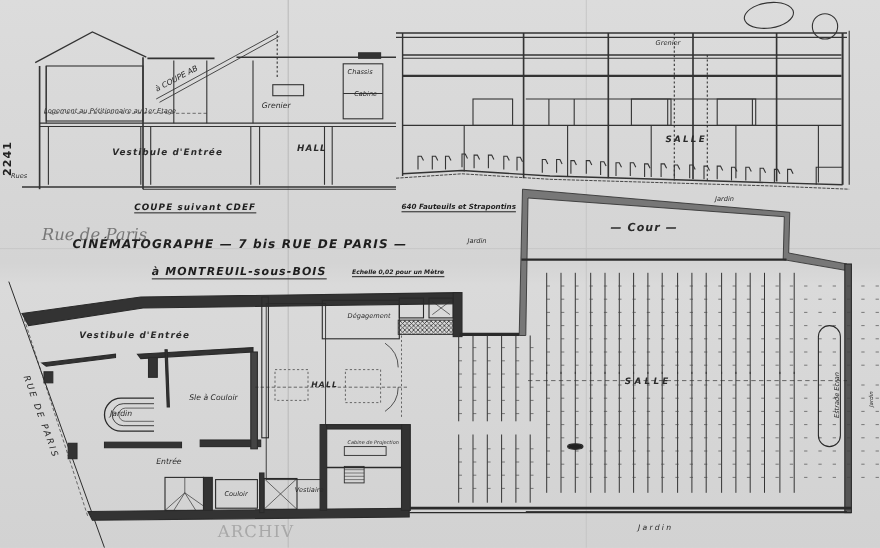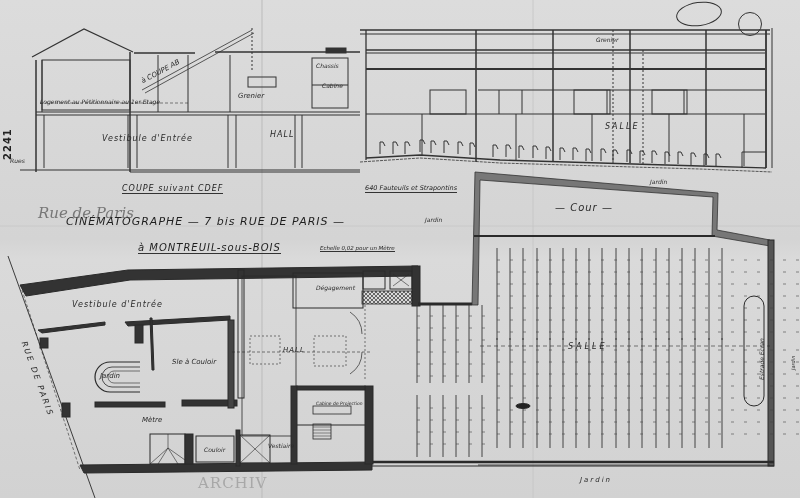--- a/index.html
+++ b/index.html
@@ -1,22 +1,22 @@
 <!DOCTYPE html>
 <html><head>
 <meta charset="utf-8">
 <style>
   html,body{margin:0;padding:0;}
   body{width:800px;height:498px;overflow:hidden;background:#d9d9d9;font-family:"DejaVu Sans",sans-serif;position:relative;}
   .sheet{position:absolute;left:0;top:0;width:800px;height:498px;background:linear-gradient(180deg,#dcdcdc 0%,#d4d4d4 48%,#dadada 52%,#d2d2d2 100%);}
   svg{position:absolute;left:0;top:0;}
   .lbl{position:absolute;color:#2a2a2a;white-space:nowrap;font-family:"DejaVu Sans",sans-serif;font-style:italic;}
   .lbl-sm{font-size:6px;}
-  .lbl-md{font-size:8px;letter-spacing:1px;}
-  .title{position:absolute;color:#1e1e1e;font-family:"DejaVu Sans",sans-serif;font-style:italic;white-space:nowrap;}
+  .lbl-md{font-size:8px;letter-spacing:1px;font-weight:bold;}
+  .title{position:absolute;color:#1e1e1e;font-family:"DejaVu Sans",sans-serif;font-style:italic;white-space:nowrap;font-weight:bold;}
   .underline{border-bottom:1px solid #333;}
   .hand{position:absolute;color:#777;font-family:"DejaVu Serif",serif;font-style:italic;font-size:15px;}
   .stamp{position:absolute;border:1.5px solid #333;border-radius:50%;color:#333;font-size:4px;text-align:center;line-height:5px;}
   .watermark{position:absolute;color:#a8a8a8;font-family:"DejaVu Serif",serif;font-size:15px;letter-spacing:1px;text-align:right;}
   .vert{position:absolute;transform-origin:left top;white-space:nowrap;color:#2a2a2a;font-style:italic;}
 </style>
 </head>
 <body>
 
 <div class="sheet">
@@ -207,21 +207,21 @@
 <div class="title underline" style="left:365px;top:184px;font-size:6.5px;">640 Fauteuils et Strapontins</div>
 
 <div class="hand" style="left:38px;top:204px;">Rue de Paris</div>
 <div class="title" style="left:66px;top:215px;font-size:11px;letter-spacing:1px;">CINÉMATOGRAPHE — 7 bis RUE DE PARIS —</div>
 <div class="title underline" style="left:138px;top:242px;font-size:10px;letter-spacing:1px;text-align:center;">à MONTREUIL-sous-BOIS</div>
 <div class="title underline" style="left:320px;top:245px;font-size:5.5px;">Echelle 0,02 pour un Mètre</div>
 
 <div class="lbl lbl-md" style="left:72px;top:300px;">Vestibule d'Entrée</div>
 <div class="lbl" style="left:100px;top:372px;font-size:7px;">Jardin</div>
 <div class="lbl" style="left:172px;top:358px;font-size:7px;">Sle à Couloir</div>
-<div class="lbl" style="left:142px;top:416px;font-size:7px;">Mètre</div>
+<div class="lbl" style="left:142px;top:416px;font-size:7px;">Entrée</div>
 <div class="vert" style="left:28px;top:340px;transform:rotate(70deg);font-size:8px;letter-spacing:2px;">RUE DE PARIS</div>
 <div class="lbl lbl-sm" style="left:316px;top:284px;">Dégagement</div>
 <div class="lbl lbl-md" style="left:283px;top:346px;font-size:7px;">HALL</div>
 <div class="lbl lbl-sm" style="left:268px;top:442px;">Vestiaire</div>
 <div class="lbl lbl-sm" style="left:204px;top:446px;">Couloir</div>
 <div class="lbl lbl-sm" style="left:316px;top:401px;font-size:4.5px;">Cabine de Projection</div>
 <div class="lbl lbl-md" style="left:555px;top:202px;font-size:10px;">— Cour —</div>
 <div class="lbl lbl-md" style="left:568px;top:342px;letter-spacing:3px;">SALLE</div>
 <div class="lbl lbl-sm" style="left:425px;top:216px;">Jardin</div>
 <div class="lbl lbl-sm" style="left:580px;top:476px;font-size:7px;letter-spacing:2px;">Jardin</div>

